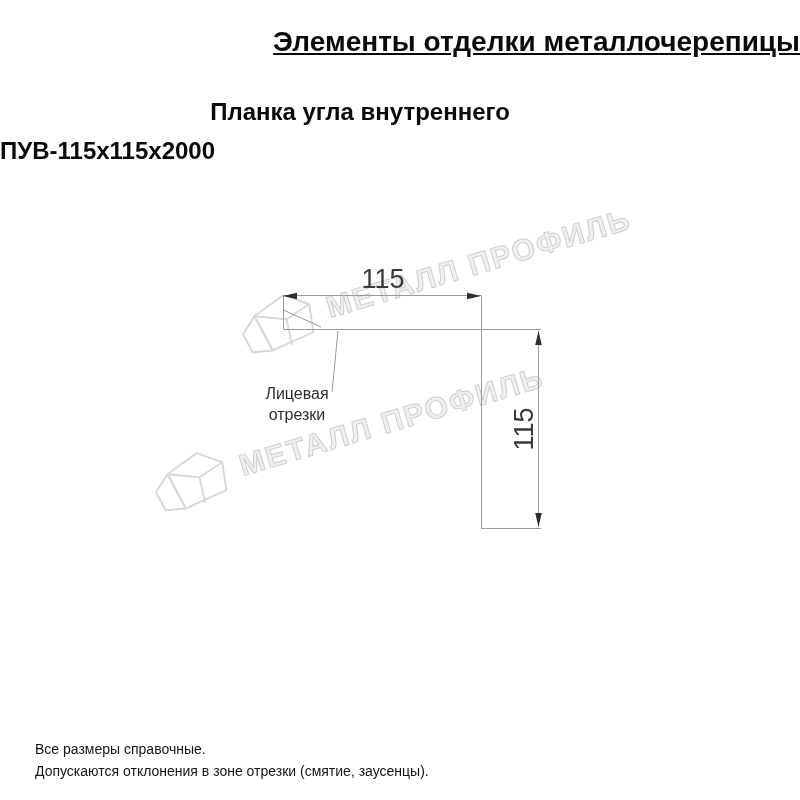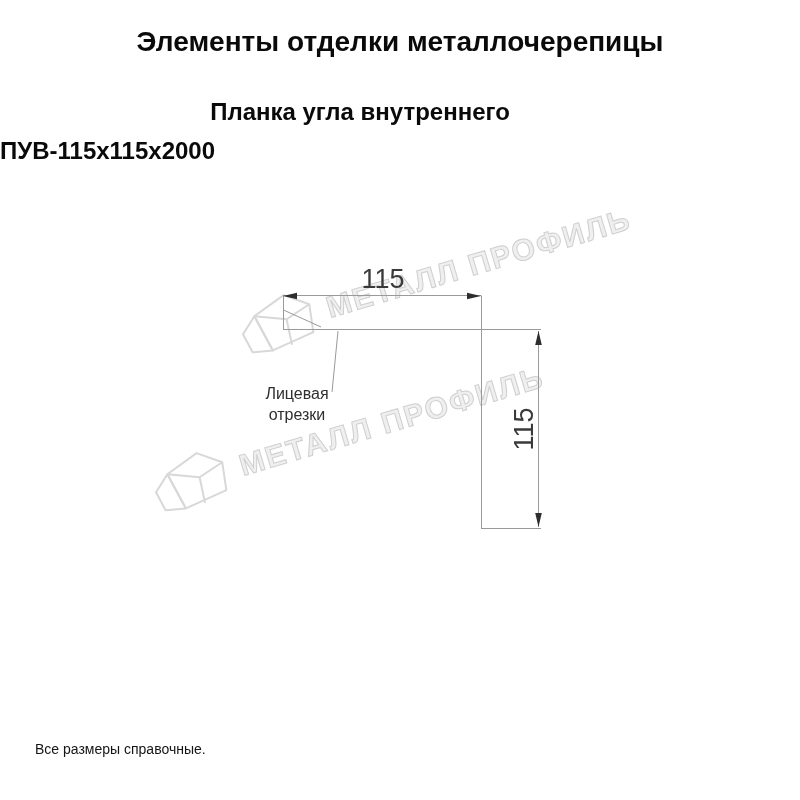--- a/index.html
+++ b/index.html
@@ -8,23 +8,24 @@
     position: relative;
     background: #ffffff;
     overflow: hidden;
     font-family: "Liberation Sans", sans-serif;
     color: #000;
   }
 
   
   .page-title {
     position: absolute; left: 0; top: 24px; width: 800px;
-    text-align: center;
+    text-align: right;
     font-size: 28px; font-weight: bold; color: #0a0a0a;
     line-height: 1.25;
+    text-decoration: underline;
   }
   .product-name {
     position: absolute; left: 0; top: 97px; width: 720px;
     text-align: center;
     font-size: 24px; font-weight: bold; color: #0a0a0a;
     line-height: 1.25;
   }
   .product-code {
     position: absolute; left: 0; top: 136px; width: 800px;
     text-align: left;
@@ -139,13 +140,14 @@
 <div class="dim-label-top">115</div>
 <div class="dim-label-right">115</div>
 
 <div class="face-label">
   <span>Лицевая</span>
   <span>отрезки</span>
 </div>
 
 <div class="footer-notes">
   <div>Все размеры справочные.</div>
+  <div>Допускаются отклонения в зоне отрезки (смятие, заусенцы).</div>
 </div>
 
 </body></html>

